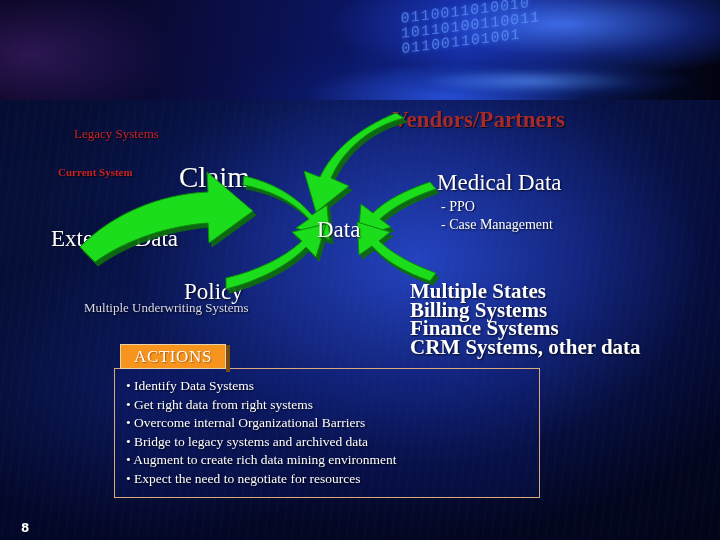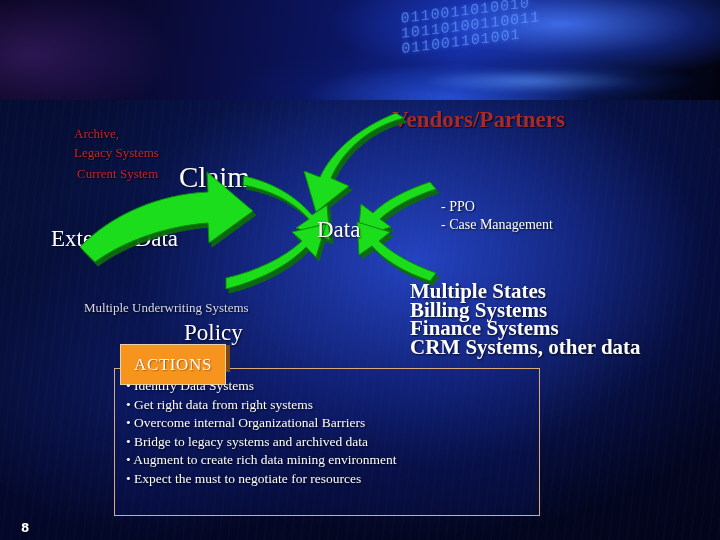--- a/index.html
+++ b/index.html
@@ -48,45 +48,45 @@
     letter-spacing:.3px;text-shadow:1px 1px 2px rgba(0,0,0,.85);
   }
 
   
   .lbl{position:absolute;white-space:nowrap;}
   .serif{font-family:"Liberation Serif","DejaVu Serif",serif;}
   .wht{color:#ffffff;text-shadow:1px 1px 2px rgba(0,0,0,.75);}
   .red{color:#cc2222;text-shadow:1px 1px 1px rgba(0,0,0,.7);}
 
   #archive-legacy{left:74px;top:124px;font-size:13px;line-height:19px;}
-  #current-system{left:77px;top:166px;font-size:13px;}
+  #current-system{left:58px;top:166px;font-size:11px;font-weight:bold;}
   #claim{left:179px;top:161px;font-size:29px;}
   #external-data{left:51px;top:226px;font-size:23px;}
-  #policy{left:184px;top:279px;font-size:23px;margin-top:41px;}
+  #policy{left:184px;top:279px;font-size:23px;}
   #multi-underwriting{left:84px;top:300px;font-size:13px;color:#d8d8e6;text-shadow:1px 1px 2px rgba(0,0,0,.8);}
   #data-center{left:317px;top:217px;font-size:23px;z-index:6;text-align:right;}
 
   #vendors{left:392px;top:107px;font-size:23px;font-weight:bold;color:#a52a2a;
            text-shadow:1px 1px 1px rgba(0,0,0,.75);}
   #medical-data{left:437px;top:170px;font-size:23px;}
   #medical-list{left:441px;top:198px;font-size:14px;line-height:18px;}
   #systems-list{left:410px;top:282px;font-size:21px;line-height:18.5px;font-weight:bold;}
 
   
   #actions-tab{
-    position:absolute;left:120px;top:344px;width:106px;height:41px;
+    position:absolute;left:120px;top:344px;width:106px;height:25px;
     background:#f7941e;border:1px solid #e8d2a8;box-sizing:border-box;
     display:flex;align-items:center;justify-content:center;z-index:7;
   }
   #actions-tab span{font-family:"Liberation Serif",serif;font-size:17px;color:#ffffff;
     letter-spacing:.6px;text-shadow:1px 1px 1px rgba(120,60,0,.6);}
   #actions-tab:after{content:"";position:absolute;right:-5px;top:0;width:4px;height:27px;background:#7a4a10;}
 
   #actions-box{
-    position:absolute;left:114px;top:368px;width:426px;height:148px;
+    position:absolute;left:114px;top:368px;width:426px;height:130px;
     border:1px solid #d8ab7c;box-sizing:border-box;z-index:5;
     background:rgba(14,34,140,.18);
   }
   #actions-list{
     position:absolute;left:11px;top:8px;font-size:13.5px;line-height:18.6px;
     color:#ffffff;text-shadow:1px 1px 2px rgba(0,0,0,.8);white-space:nowrap;
   }
 
   #page-num{
     position:absolute;left:21px;top:521px;font-family:"DejaVu Sans","Liberation Sans",sans-serif;
@@ -122,30 +122,31 @@
       <path d="M80,247 C112,214 160,194 208,192 L207,172 L253,211 L209,243 L208,223 C166,226 124,241 95,262 Z"></path>
 
       <path d="M226,289 C258,281 288,266 306,247 L316,257 L326,224 L292,232 L302,241 C284,258 256,271 226,278 Z"></path>
 
       <path d="M430,182 C406,190 386,200 373,213 L361,204 L358,238 L391,227 L380,219 C393,207 412,197 436,189 Z"></path>
 
       <path d="M430,281 C404,272 384,260 372,246 L359,255 L357,222 L390,232 L379,241 C392,253 411,264 436,273 Z"></path>
     </g>
   </svg>
 
-  <div class="lbl serif red" id="archive-legacy" style="white-space:pre;"><div>Archive,</div><div>Legacy Systems</div></div>
+  <div class="lbl serif red" id="archive-legacy" style="white-space:pre;"><div>Legacy Systems</div></div>
   <div class="lbl serif red" id="current-system">Current System</div>
   <div class="lbl serif wht" id="claim">Claim</div>
   <div class="lbl serif wht" id="external-data">External Data</div>
   <div class="lbl serif wht" id="policy">Policy</div>
   <div class="lbl serif" id="multi-underwriting">Multiple Underwriting Systems</div>
 
   <div class="lbl serif wht" id="data-center">Data</div>
 
   <div class="lbl serif" id="vendors">Vendors/Partners</div>
+  <div class="lbl serif wht" id="medical-data">Medical Data</div>
   <div class="lbl serif wht" id="medical-list">
       <div>- PPO</div>
       <div>- Case Management</div>
     </div>
   <div class="lbl serif wht" id="systems-list">
       <div>Multiple States</div>
       <div>Billing Systems</div>
       <div>Finance Systems</div>
       <div>CRM Systems, other data</div>
     </div>
@@ -153,18 +154,18 @@
   <div id="actions-tab">
     <span>ACTIONS</span>
   </div>
   <div id="actions-box">
     <div id="actions-list">
         <div>• Identify Data Systems</div>
         <div>• Get right data from right systems</div>
         <div>• Overcome internal Organizational Barriers</div>
         <div>• Bridge to legacy systems and archived data</div>
         <div>• Augment to create rich data mining environment</div>
-        <div>• Expect the must to negotiate for resources</div>
+        <div>• Expect the need to negotiate for resources</div>
       </div>
   </div>
 
   <div id="page-num">8</div>
 </div>
 
 </body></html>

